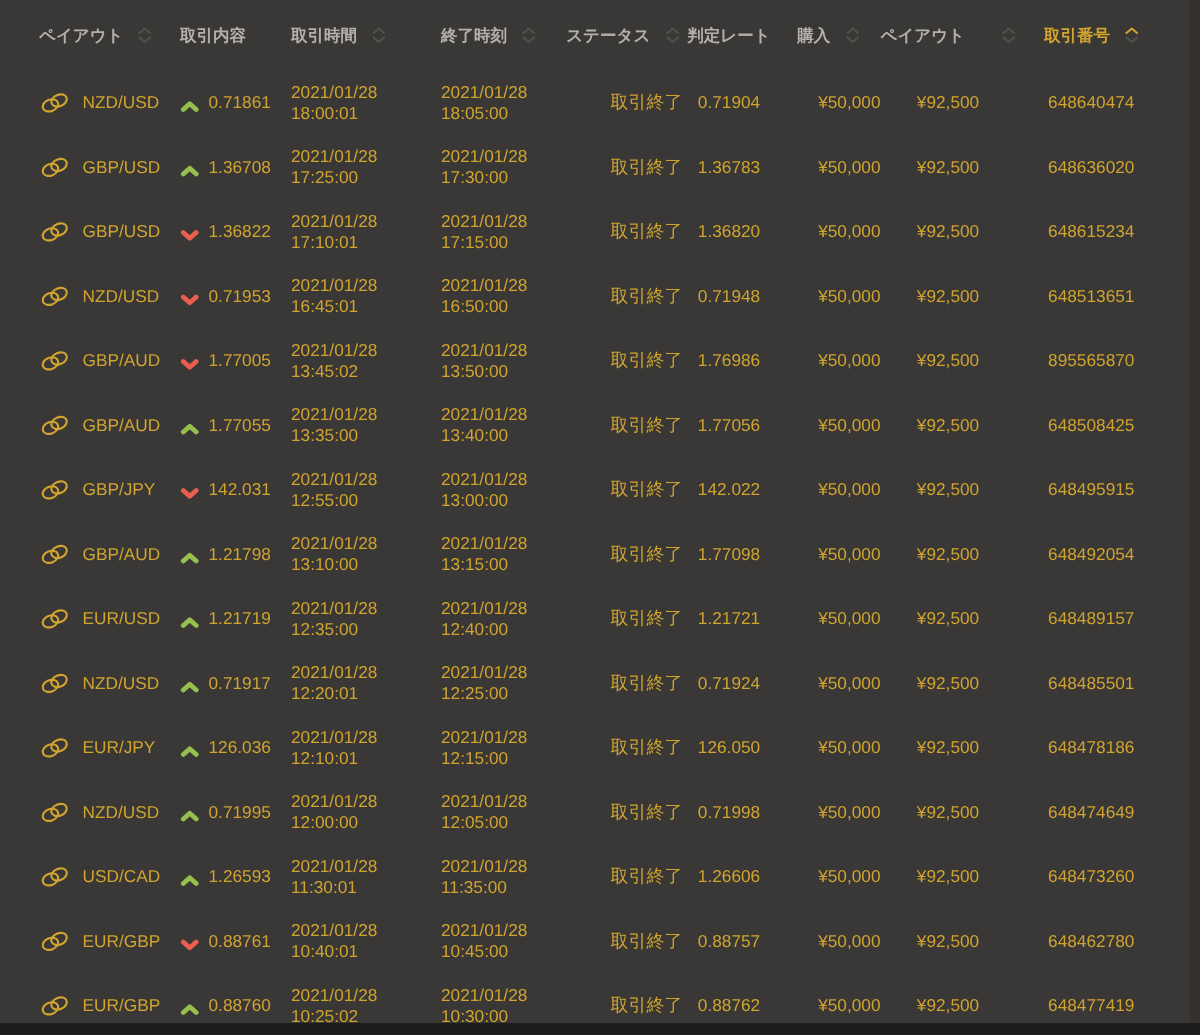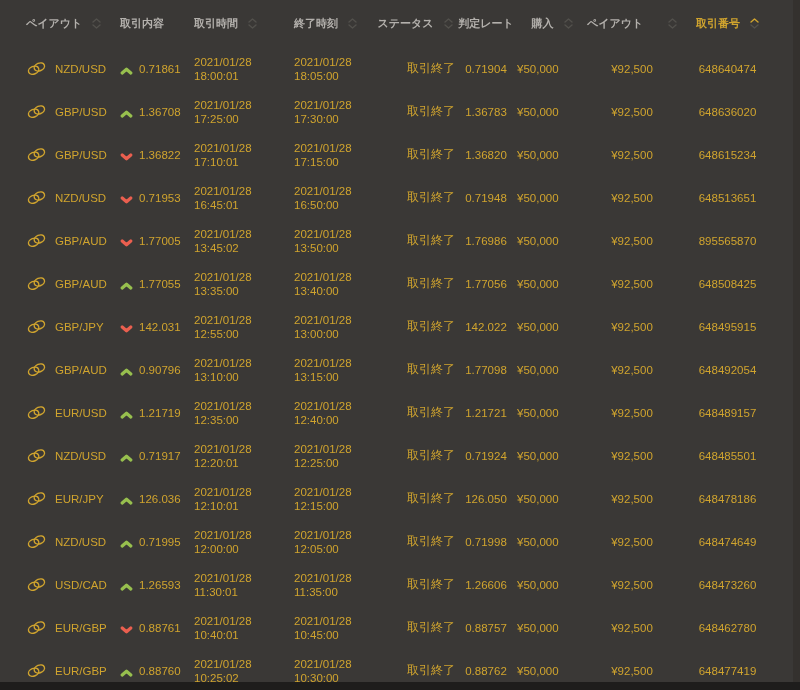--- a/index.html
+++ b/index.html
@@ -29,21 +29,21 @@
   
   .row{display:flex;height:43px;align-items:center;
     font-size:11.5px;color:var(--gold,#d0a42e)}
   .cell{box-sizing:border-box}
   .c0{width:115px;padding-left:26px;display:flex;align-items:center;gap:8px}
   .c1{width:72px;padding-left:5px;display:flex;align-items:flex-end;gap:6px}
   .c2{width:102px;padding-left:7px;line-height:14px}
   .c3{width:86px;padding-left:5px;line-height:14px}
   .c4{width:80px;text-align:right;font-size:12px}
   .c5{width:62px;text-align:center}
-  .c6{width:70px;text-align:left}
+  .c6{width:70px;text-align:right}
   .c7{width:90px;text-align:center}
   .c8{width:116px;text-align:center;padding-right:15px}
   .pair-icon{display:inline-flex;color:var(--gold,#d0a42e)}
   .pair-icon svg{display:block}
   .dir-icon{display:inline-flex}
   .dir-icon svg{display:block}
   .arrow-up{color:var(--green,#97bf4e)}
   .arrow-down{color:var(--red,#ea5f4f)}
   
   .right-strip{position:absolute;top:0;right:0;width:7px;height:682px;background:var(--edge_right,#34312e)}
@@ -398,21 +398,21 @@
       </span>
       <span>GBP/AUD</span>
     </div>
     <div class="cell c1">
       <span class="dir-icon">
         <svg class="arrow-up" width="13" height="8" viewBox="0 0 13 8">
               <path d="M2.2 6 L6.5 2.2 L10.8 6" fill="none" stroke="currentColor" stroke-width="3.2" stroke-linecap="round" stroke-linejoin="round"></path>
             </svg>
 
       </span>
-      <span>0.90796</span>
+      <span>1.21798</span>
     </div>
     <div class="cell c2">
       <div>2021/01/28</div>
       <div>13:10:00</div>
     </div>
     <div class="cell c3">
       <div>2021/01/28</div>
       <div>13:15:00</div>
     </div>
     <div class="cell c4">取引終了</div>

